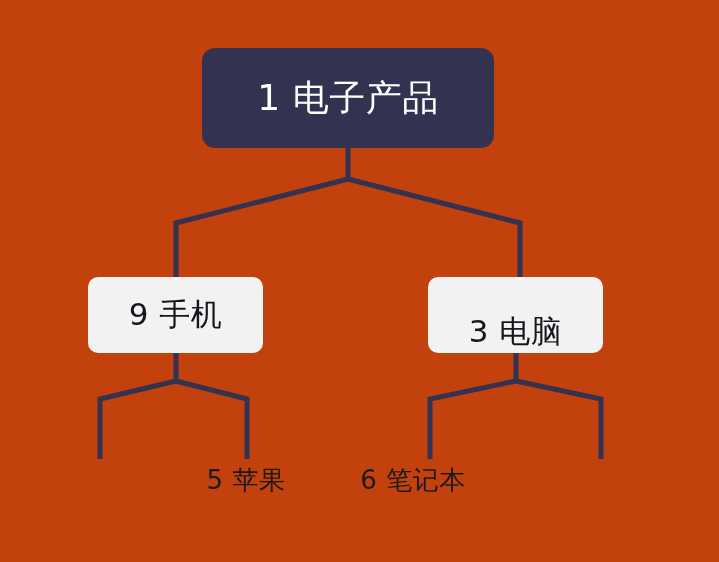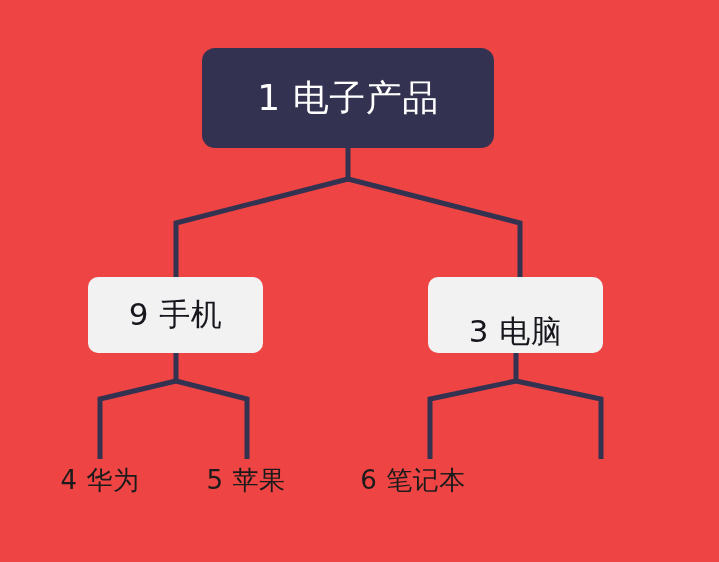--- a/index.html
+++ b/index.html
@@ -7,21 +7,21 @@
     padding: 0;
     background: #ffffff;
   }
   body {
     font-family: "DejaVu Sans", "Liberation Sans", sans-serif;
   }
   #canvas {
     position: relative;
     width: 719px;
     height: 562px;
-    background: #ef4444;
+    background: #c2410c;
     overflow: hidden;
   }
   #edges {
     position: absolute;
     left: 0;
     top: 0;
     width: 719px;
     height: 562px;
   }
   .node {
@@ -105,23 +105,20 @@
   </div>
 
   <div class="node node-l2 left">
     <span>9 手机</span>
   </div>
 
   <div class="node node-l2 right">
     <span>3 电脑</span>
   </div>
 
-  <div class="node node-leaf leaf-1">
-    <span>4 华为</span>
-  </div>
 
   <div class="node node-leaf leaf-2">
     <span>5 苹果</span>
   </div>
 
   <div class="node node-leaf leaf-3">
     <span>6 笔记本</span>
   </div>
 
 

